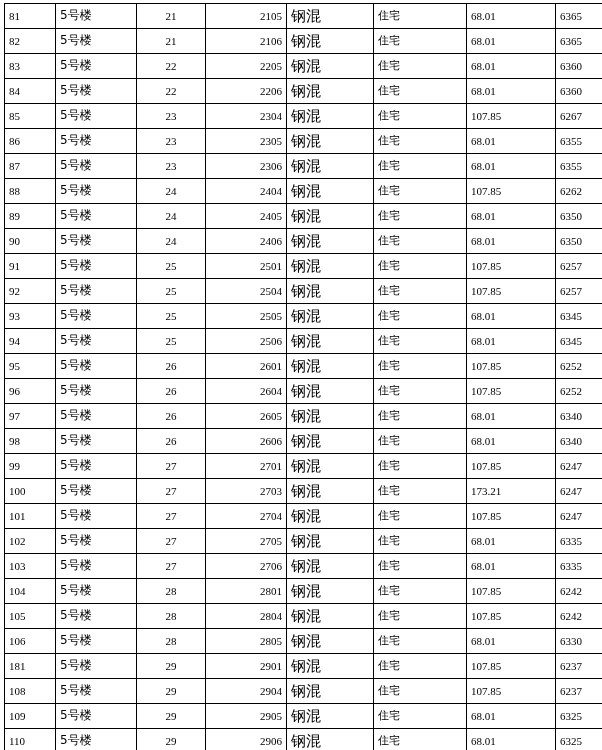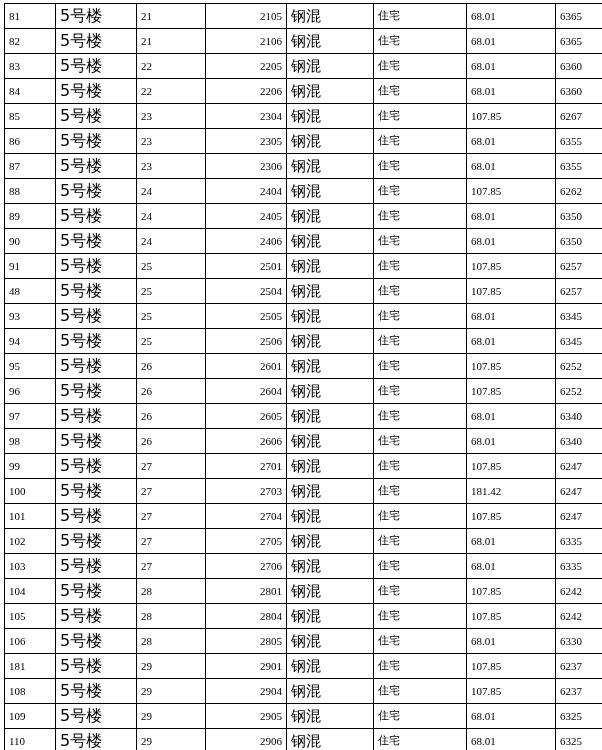--- a/index.html
+++ b/index.html
@@ -29,22 +29,22 @@
   }
   table.grid td {
     border: 1px solid #000000;
     height: 24px;
     padding: 0 4px;
     vertical-align: middle;
     white-space: nowrap;
     overflow: hidden;
   }
   td.c-id      { width: 42px;  text-align: left; }
-  td.c-bldg    { width: 72px;  text-align: left; font-family: "DejaVu Sans", "Liberation Sans", sans-serif; font-size: 16px; }
-  td.c-floor   { width: 60px;  text-align: left; }
+  td.c-bldg    { width: 72px;  text-align: left; font-family: "DejaVu Sans", "Liberation Sans", sans-serif; font-size: 12px; }
+  td.c-floor   { width: 60px;  text-align: center; }
   td.c-room    { width: 72px;  text-align: right; }
   td.c-struct  { width: 78px;  text-align: left; font-family: "DejaVu Sans", "Liberation Sans", sans-serif; font-size: 15px; }
   td.c-use     { width: 84px;  text-align: left; font-family: Liberation Mono, monospace; font-size: 11px; }
   td.c-area    { width: 80px;  text-align: left; }
   td.c-code    { width: 62px;  text-align: left; }
 </style>
 </head>
 <body>
 
 <div id="sheet">
@@ -154,21 +154,21 @@
           <td class="c-id">91</td>
           <td class="c-bldg">5号楼</td>
           <td class="c-floor">25</td>
           <td class="c-room">2501</td>
           <td class="c-struct">钢混</td>
           <td class="c-use">住宅</td>
           <td class="c-area">107.85</td>
           <td class="c-code">6257</td>
         </tr>
         <tr>
-          <td class="c-id">48</td>
+          <td class="c-id">92</td>
           <td class="c-bldg">5号楼</td>
           <td class="c-floor">25</td>
           <td class="c-room">2504</td>
           <td class="c-struct">钢混</td>
           <td class="c-use">住宅</td>
           <td class="c-area">107.85</td>
           <td class="c-code">6257</td>
         </tr>
         <tr>
           <td class="c-id">93</td>
@@ -240,21 +240,21 @@
           <td class="c-area">107.85</td>
           <td class="c-code">6247</td>
         </tr>
         <tr>
           <td class="c-id">100</td>
           <td class="c-bldg">5号楼</td>
           <td class="c-floor">27</td>
           <td class="c-room">2703</td>
           <td class="c-struct">钢混</td>
           <td class="c-use">住宅</td>
-          <td class="c-area">181.42</td>
+          <td class="c-area">173.21</td>
           <td class="c-code">6247</td>
         </tr>
         <tr>
           <td class="c-id">101</td>
           <td class="c-bldg">5号楼</td>
           <td class="c-floor">27</td>
           <td class="c-room">2704</td>
           <td class="c-struct">钢混</td>
           <td class="c-use">住宅</td>
           <td class="c-area">107.85</td>

